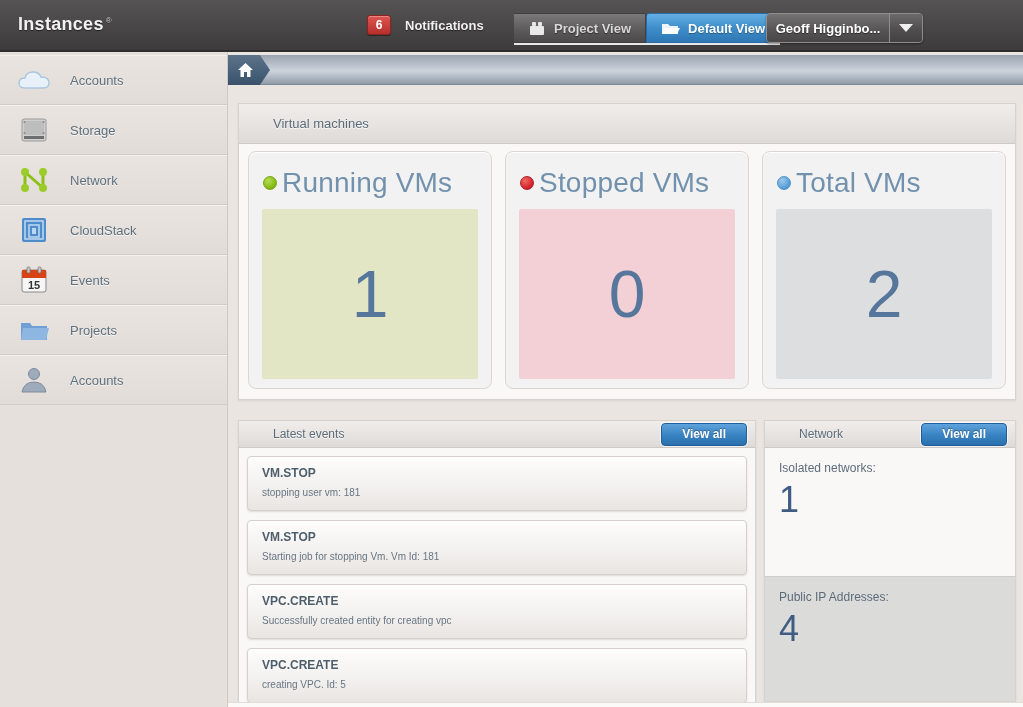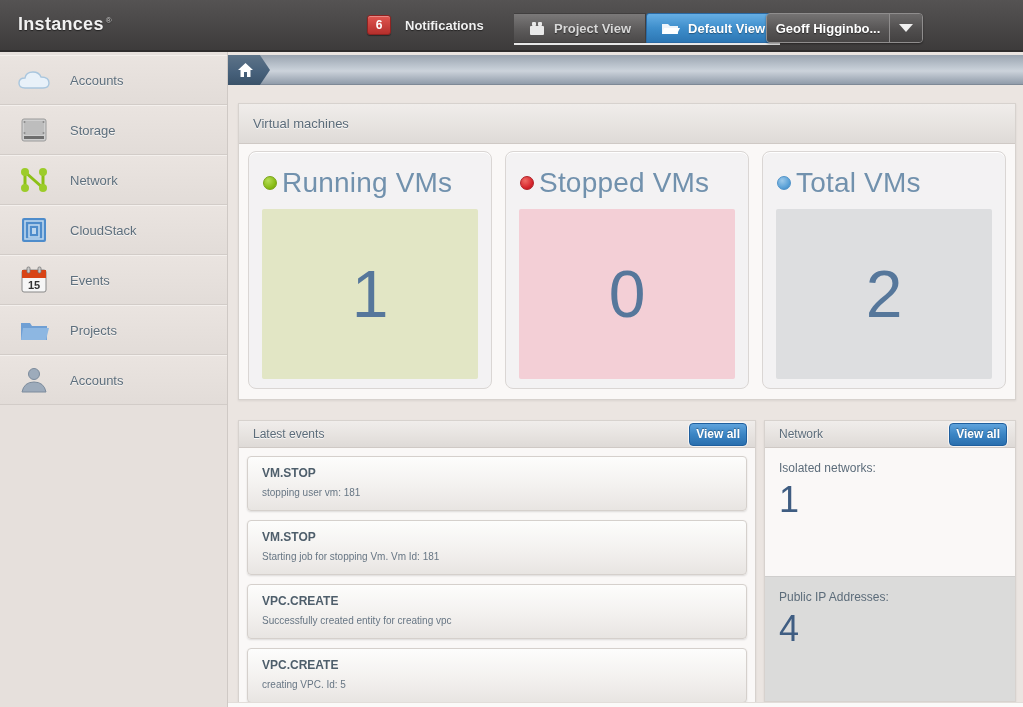--- a/index.html
+++ b/index.html
@@ -112,25 +112,25 @@
   .panel {
     position:absolute; background:#faf8f7; border:1px solid #d7d2ce;
     box-shadow:0 1px 2px rgba(0,0,0,.08);
   }
   .panel-head {
     height:40px; display:flex; align-items:center; padding:0 8px 0 14px;
     background:linear-gradient(#f0edeb 0%, #e6e2df 60%, #dedad7 100%);
     border-bottom:1px solid #cfc9c5;
   }
   .panel-head.small { height:27px; }
-  .panel-title { font-size:13px; color:#5c6c7a; text-shadow:0 1px 0 rgba(255,255,255,.8); }
+  .panel-title { font-size:13px; color:#5c6c7a; text-shadow:0 1px 0 rgba(255,255,255,.8);margin-left:20px; }
   .panel-head.small .panel-title { font-size:12px; }
 
   .viewall-btn {
-    margin-left:auto; padding:3px 6px 4px;
+    margin-left:auto; padding:3px 20px 4px;
     background:linear-gradient(#5fa3dc 0%, #3b85c4 50%, #2a6fae 100%);
     border:1px solid #1f5f9e; border-radius:4px;
     box-shadow:0 0 0 1px rgba(255,255,255,.65);
     color:#fff; font-size:12px; font-weight:bold; text-shadow:0 -1px 1px rgba(0,0,0,.35);
     cursor:pointer;
   }
 
   
   .vm-panel { left:238px; top:103px; width:778px; height:297px; }
   .vm-cards { display:flex; gap:13px; padding:7px 9px; }

